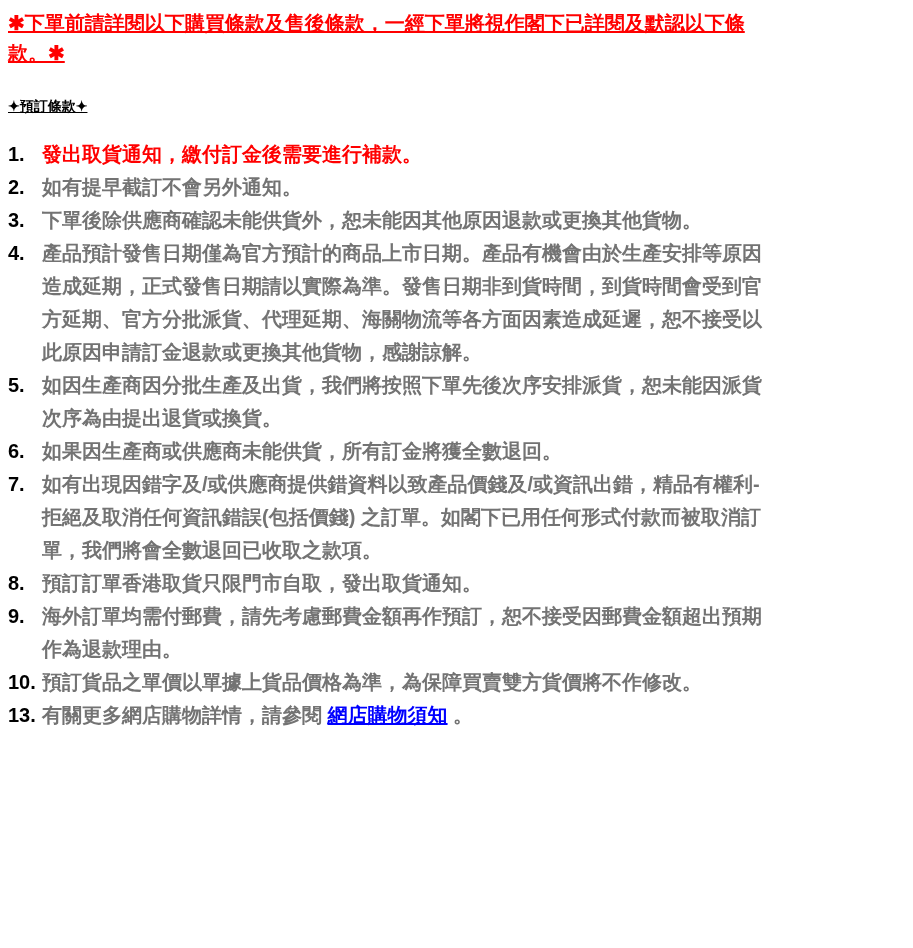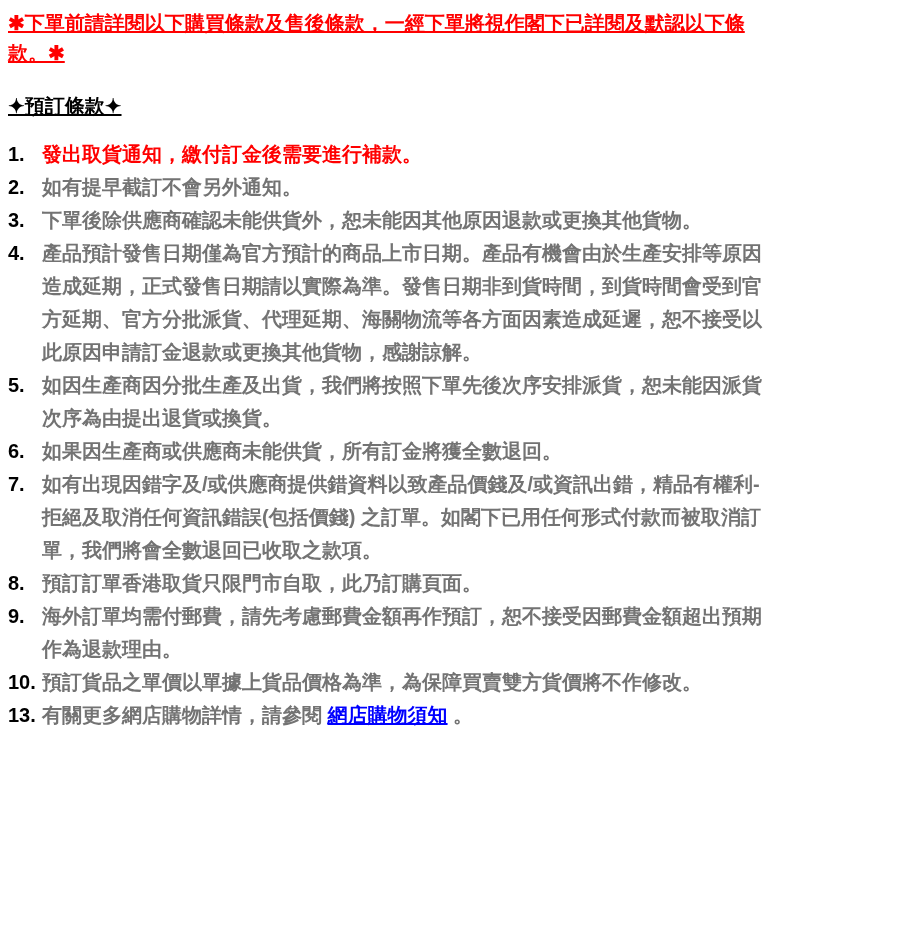--- a/index.html
+++ b/index.html
@@ -21,21 +21,21 @@
   }
   .header-title {
     color: #ff0000;
     font-size: 20px;
     line-height: 30px;
     text-decoration: underline;
     margin: 0 0 24px 0;
   }
   .section-title {
     color: #000000;
-    font-size: 20px;
+    font-size: 14px;
     line-height: 28px;
     text-decoration: underline;
     margin: 0 0 18px 0;
   }
   .terms-list {
     font-size: 20px;
     line-height: 33px;
   }
   .term {
     display: flex;
@@ -87,21 +87,21 @@
       <div class="term">
         <span class="term-number">6.</span>
         <span class="term-content"><span class="seg-normal">如果因生產商或供應商未能供貨，所有訂金將獲全數退回。</span></span>
       </div>
       <div class="term">
         <span class="term-number">7.</span>
         <span class="term-content"><span class="seg-normal">如有出現因錯字及/或供應商提供錯資料以致產品價錢及/或資訊出錯，精品有權利-拒絕及取消任何資訊錯誤(包括價錢) 之訂單。如閣下已用任何形式付款而被取消訂單，我們將會全數退回已收取之款項。</span></span>
       </div>
       <div class="term">
         <span class="term-number">8.</span>
-        <span class="term-content"><span class="seg-normal">預訂訂單香港取貨只限門市自取，此乃訂購頁面。</span></span>
+        <span class="term-content"><span class="seg-normal">預訂訂單香港取貨只限門市自取，發出取貨通知。</span></span>
       </div>
       <div class="term">
         <span class="term-number">9.</span>
         <span class="term-content"><span class="seg-normal">海外訂單均需付郵費，請先考慮郵費金額再作預訂，恕不接受因郵費金額超出預期作為退款理由。</span></span>
       </div>
       <div class="term">
         <span class="term-number">10.</span>
         <span class="term-content"><span class="seg-normal">預訂貨品之單價以單據上貨品價格為準，為保障買賣雙方貨價將不作修改。</span></span>
       </div>
       <div class="term">

